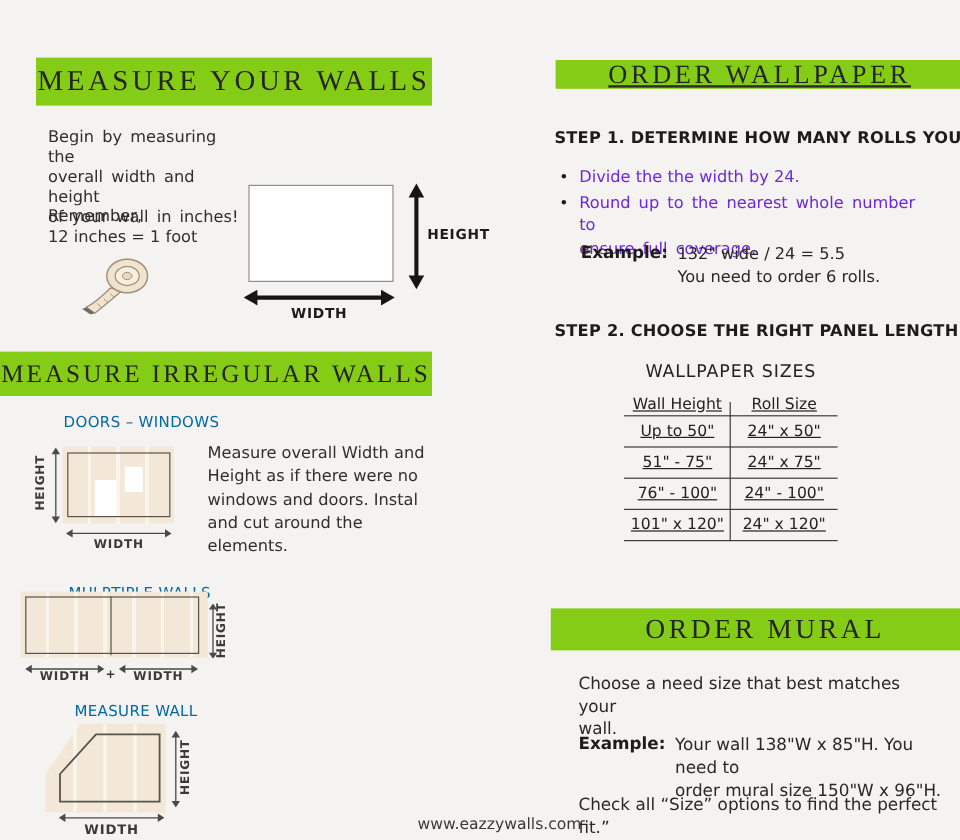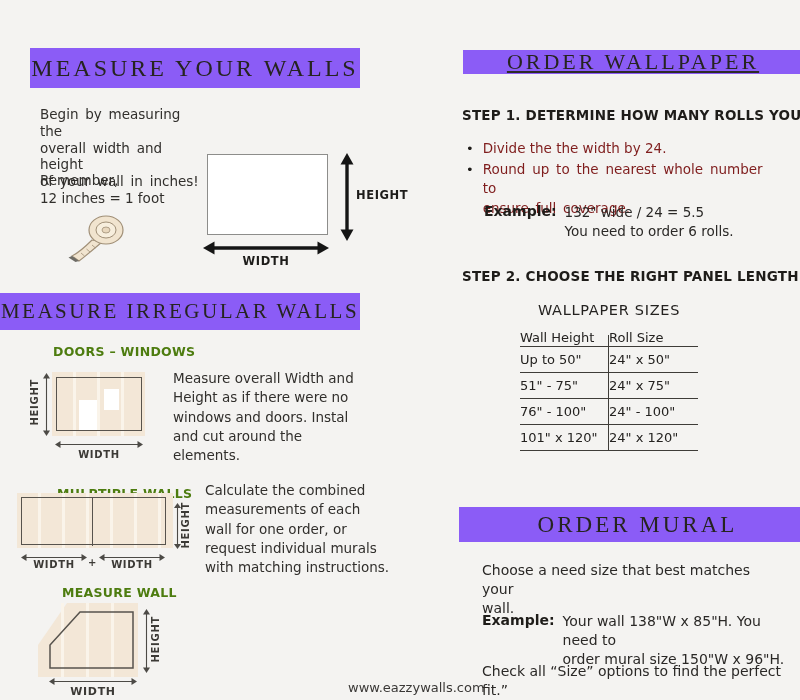--- a/index.html
+++ b/index.html
@@ -4,58 +4,58 @@
 <style>
   html,body { margin:0; padding:0; }
   .canvas {
     position:relative; width:800px; height:700px;
     background:#f4f3f1; overflow:hidden;
     font-family:"DejaVu Sans","Liberation Sans",sans-serif;
     color:#2d2b28;
   }
   .abs { position:absolute; }
   .banner {
-    position:absolute; background:#8b5cf6;
+    position:absolute; background:#84cc16;
     display:flex; align-items:center; justify-content:center;
   }
   .banner-title {
     font-family:"Liberation Serif","DejaVu Serif",serif;
     font-weight:500; color:#262420; letter-spacing:3px; white-space:nowrap;
   }
   .body-text { font-size:13.5px; line-height:19.3px; color:#312f2c; white-space:pre-line; }
   .stretch { word-spacing:2.5px; }
-  .sublabel { position:absolute; font-size:12.5px; font-weight:bold; letter-spacing:0.3px; color:#4d7c0f; white-space:nowrap; }
+  .sublabel { position:absolute; font-size:12.5px; font-weight:normal; letter-spacing:0.3px; color:#0369a1; white-space:nowrap; }
   .step-heading { position:absolute; font-size:13.5px; font-weight:bold; letter-spacing:0.2px; color:#1e1c19; white-space:nowrap; }
   .diagram-bg {
     position:absolute;
     background:repeating-linear-gradient(90deg,#f3e7d7 0px,#f3e7d7 21px,#faf4ea 21px,#faf4ea 24px);
   }
   .diagram-outline { position:absolute; border:1.4px solid #57534d; background:transparent; }
   .white-box { position:absolute; background:#ffffff; }
   .vlabel, .hlabel {
     position:absolute; font-size:10px; font-weight:600; letter-spacing:0.7px;
     color:#3c3a36; text-align:center; white-space:nowrap;
   }
   .vlabel { width:44px; transform:rotate(-90deg); }
   .big-dim-label { position:absolute; font-size:11.5px; font-weight:600; letter-spacing:0.6px; color:#1d1c1a; }
   .wall-rect { position:absolute; background:#fff; border:1.5px solid #8d8d8b; }
   .bullets { position:absolute; left:466px; top:139px; width:304px; }
   .bullet-row { display:flex; gap:9px; margin-bottom:1px; }
   .dot { font-size:13px; line-height:19.5px; color:#1e1c19; }
-  .bullet-text { font-size:13.5px; line-height:19.5px; color:#7f1d1d; white-space:pre-line; }
+  .bullet-text { font-size:13.5px; line-height:19.5px; color:#6d28d9; white-space:pre-line; }
   .example-row { position:absolute; display:flex; }
   .example-label { font-size:14px; font-weight:bold; color:#1e1c19; margin-right:8px; white-space:nowrap; }
   .example-text { font-size:13.5px; line-height:18.5px; color:#2a2826; white-space:pre-line; }
   .table-title { position:absolute; left:505px; top:302px; width:208px; text-align:center; font-size:14.5px; letter-spacing:0.7px; color:#242220; }
   .wp-table { position:absolute; left:520px; top:328px; width:178px; font-size:13px; color:#242220; }
   .wp-row { display:flex; height:25px; align-items:center; }
   .wp-row.head { height:18px; }
   .wp-row + .wp-row { border-top:1.3px solid #3e3c38; }
   .wp-row.last { border-bottom:1.3px solid #3e3c38; }
-  .wp-cell { width:50%; text-align:left; }
+  .wp-cell { width:50%; text-align:center;text-decoration:underline; }
   .wp-vline { position:absolute; left:88px; top:7px; width:1.3px; height:116px; background:#3e3c38; }
   .mural-p { position:absolute; font-size:14px; line-height:19px; color:#2a2826; white-space:pre-line; }
   .footer-url { position:absolute; left:348px; top:680px; font-size:13px; color:#3a3836; }
 </style>
 </head>
 <body>
 
 <div class="canvas">
 
   <div class="banner" style="left:30px; top:48px; width:330px; height:40px;">
@@ -134,25 +134,20 @@
     <path d="M66,4.5 L60.5,1 L60.5,8 Z" fill="#4c4a46"></path>
   </svg>
   <svg class="abs" style="left:99px; top:553px;" width="66" height="9" viewBox="0 0 66 9">
     <line x1="4" y1="4.5" x2="62" y2="4.5" stroke="#4c4a46" stroke-width="1.1"></line>
     <path d="M0,4.5 L5.5,1 L5.5,8 Z" fill="#4c4a46"></path>
     <path d="M66,4.5 L60.5,1 L60.5,8 Z" fill="#4c4a46"></path>
   </svg>
   <div class="hlabel" style="left:21px; top:559px; width:66px;">WIDTH</div>
   <div class="hlabel" style="left:86px; top:557px; width:13px;">+</div>
   <div class="hlabel" style="left:99px; top:559px; width:66px;">WIDTH</div>
-  <div class="abs body-text" style="left:205px; top:481px; width:205px;">Calculate the combined
-measurements of each
-wall for one order, or
-request individual murals
-with matching instructions.</div>
 
   <div class="sublabel" style="left:62px; top:585px;">MEASURE WALL</div>
   <svg class="abs" style="left:36px; top:600px;" width="106" height="80" viewBox="0 0 106 80">
     <polygon points="2,45 31,3 102,3 102,77 2,77" fill="#f3e7d7"></polygon>
     <rect x="25" y="3" width="3" height="74" fill="#faf4ea"></rect>
     <rect x="50" y="3" width="3" height="74" fill="#faf4ea"></rect>
     <rect x="75" y="3" width="3" height="74" fill="#faf4ea"></rect>
     <polygon points="14,68 14,45 44,12 97,12 97,68" fill="none" stroke="#57534d" stroke-width="1.5"></polygon>
   </svg>
   <svg class="abs" style="left:142px; top:609px;" width="9" height="64" viewBox="0 0 9 64">

